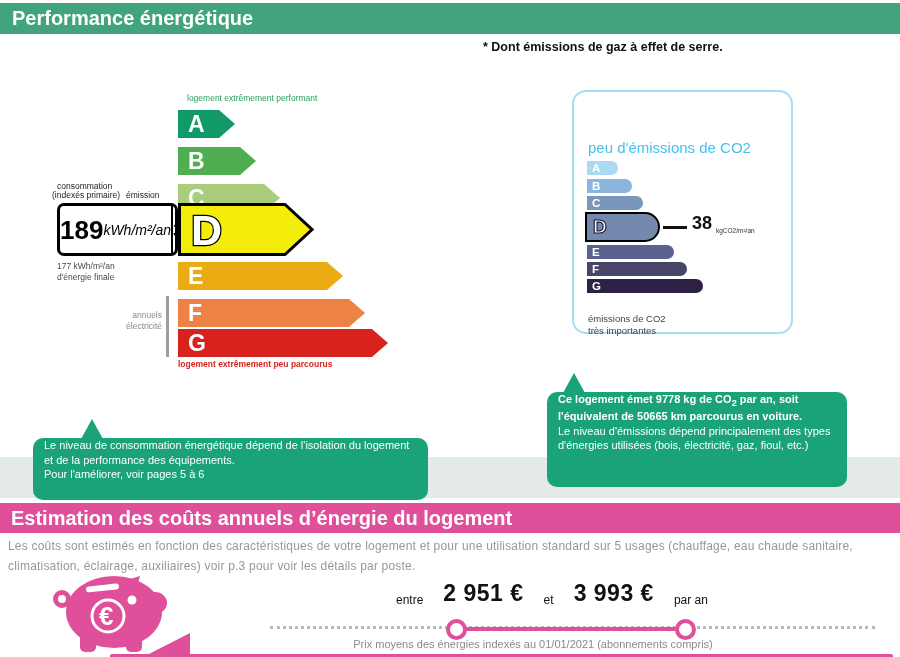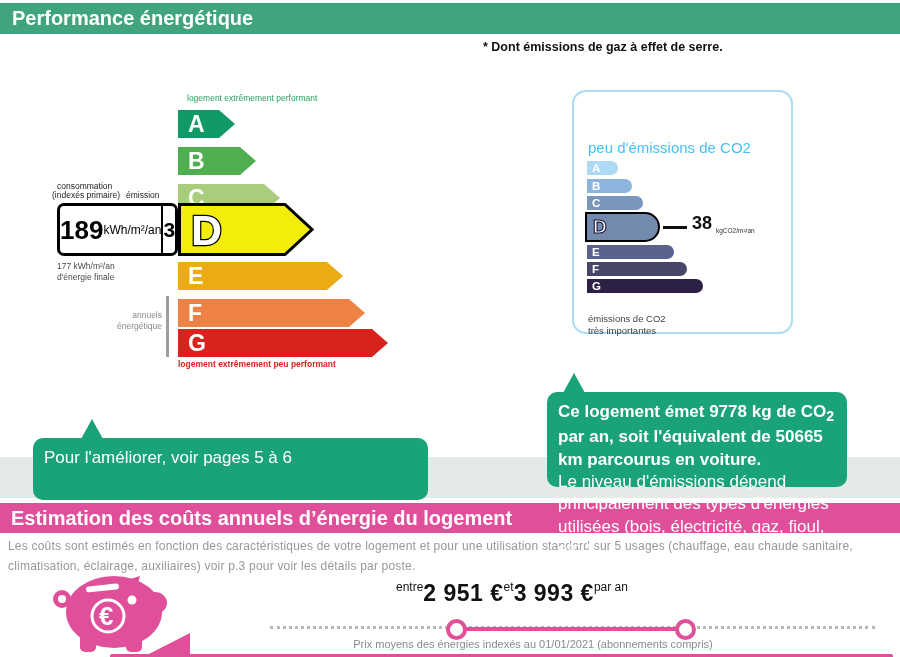--- a/index.html
+++ b/index.html
@@ -25,46 +25,46 @@
   .note177{left:57px;top:261px;font-size:8.5px;color:#4a4a4a;line-height:10.5px;}
   .passoire{left:88px;top:310px;width:74px;text-align:right;font-size:8.5px;color:#8a8a8a;line-height:11px;}
   .vline{left:166px;top:296px;width:2.5px;height:61px;background:#9aa0a0;}
 
   .vbox{left:57px;top:203px;width:121px;height:53px;background:#fff;border:3px solid #000;
         border-radius:7px;box-sizing:border-box;display:flex;}
   .vcell{flex:1;display:flex;flex-direction:row;align-items:center;justify-content:center;}
   .vcell.first{border-right:2px solid #000;}
   .vbig{font-size:26px;font-weight:bold;line-height:24px;color:#000;}
   .vbig2{font-size:21px;font-weight:bold;line-height:24px;color:#000;}
-  .vunit{font-size:12px;color:#000;margin-top:0;}
+  .vunit{font-size:14px;color:#000;margin-top:0;font-style:italic;}
 
   
   .co2box{left:572px;top:90px;width:221px;height:244px;background:#fff;border:2.5px solid #aadcf2;
           border-radius:14px;box-sizing:border-box;}
   .co2low{left:588px;top:139px;font-size:15px;color:#47c2ef;}
   .co2high{left:588px;top:313px;font-size:9.5px;color:#3f3f3f;line-height:12px;}
   .cbar{position:absolute;border-radius:0 8px 8px 0;color:#fff;font-weight:bold;font-size:11.5px;
         display:flex;align-items:center;padding-left:5px;box-sizing:border-box;}
   .cbarD{left:585px;top:212px;width:75px;height:30px;background:#7389ae;border:2.5px solid #000;
          border-radius:0 16px 16px 0;box-sizing:border-box;display:flex;align-items:center;padding-left:6px;
          color:#fff;font-weight:bold;font-size:19px;-webkit-text-stroke:1.1px #14142e;}
   .codash{left:663px;top:226px;width:24px;height:2.5px;background:#111;}
   .coval{left:692px;top:213px;font-size:18px;font-weight:bold;color:#111;}
   .counit{left:716px;top:227px;font-size:6.5px;color:#333;}
 
   
   .band{left:0;top:457px;width:900px;height:41px;background:#e4eae7;}
-  .callout{position:absolute;background:#1aa279;border-radius:10px;color:#fff;font-size:17px;
-           line-height:1.32;padding:9px 11px;box-sizing:border-box;z-index:3;}
+  .callout{position:absolute;background:#1aa279;border-radius:10px;color:#fff;font-size:11px;
+           line-height:1.32;padding:0 11px;box-sizing:border-box;z-index:3;}
   .tri{position:absolute;width:0;height:0;border-left:11px solid transparent;
        border-right:11px solid transparent;border-bottom:20px solid #1aa279;top:-19px;}
 
   
   .costdesc{left:8px;top:536px;width:878px;font-size:12px;line-height:20px;color:#979797;letter-spacing:0.2px;}
-  .pricerow{left:396px;top:580px;display:flex;align-items:flex-start;gap:0;color:#111;}
+  .pricerow{left:396px;top:580px;display:flex;align-items:flex-end;gap:20px;color:#111;}
   .psmall{font-size:12px;}
   .pbig{font-size:23px;font-weight:bold;letter-spacing:0.5px;}
   .track{left:270px;top:626px;width:605px;height:0;border-top:3px dotted #b8b8b8;}
   .pinkseg{left:456px;top:627px;width:229px;height:4px;background:#e0509a;border-radius:2px;z-index:2;}
   .handle{position:absolute;width:21px;height:21px;border:4.5px solid #e0509a;background:#fff;
           border-radius:50%;box-sizing:border-box;z-index:3;}
   .footnote{left:283px;top:638px;width:500px;text-align:center;font-size:11px;color:#8a8a8a;}
 
   .cut-tri{left:143px;top:633px;width:47px;height:24px;background:#e0509a;
            clip-path:polygon(100% 0,100% 100%,0 100%);}
@@ -123,25 +123,25 @@
   </div>
   <div class="earrow" style="left:178px;top:299px;width:187px;height:28px;background:#ee8144;">
     <span>F</span>
   </div>
   <div class="earrow" style="left:178px;top:329px;width:210px;height:28px;background:#d7221e;">
     <span>G</span>
   </div>
 
   <div class="abs passoire">
     <div>annuels</div>
-    <div>énergétique</div>
+    <div>électricité</div>
   </div>
   <div class="abs vline"></div>
 
-  <div class="abs lbl-bot">logement extrêmement peu performant</div>
+  <div class="abs lbl-bot">logement extrêmement peu parcourus</div>
 
   <div class="abs co2box"></div>
   <div class="abs co2low">peu d'émissions de CO2</div>
 
   <div class="cbar" style="left:587px;top:161px;width:31px;height:14px;background:#acd9f3;">
     <span>A</span>
   </div>
   <div class="cbar" style="left:587px;top:179px;width:45px;height:14px;background:#8bb5dc;">
     <span>B</span>
   </div>
@@ -168,20 +168,21 @@
 
   <div class="abs co2high">
     <div>émissions de CO2</div>
     <div>très importantes</div>
   </div>
 
   <div class="abs band"></div>
 
   <div class="callout" style="left:33px;top:438px;width:395px;height:62px;">
     <div class="tri" style="left:48px;"></div>
+    <span>Le niveau de consommation énergétique dépend de l'isolation du logement et de la performance des équipements.</span>
     <div>Pour l'améliorer, voir pages 5 à 6</div>
   </div>
 
   <div class="callout" style="left:547px;top:392px;width:300px;height:95px;">
     <div class="tri" style="left:16px;"></div>
     <div style="font-weight:bold;">
       <span>Ce logement émet 9778  kg de CO</span><sub>2</sub><span> par an, soit l'équivalent de 50665 km parcourus en voiture.</span>
     </div>
     <div>Le niveau d'émissions dépend principalement des types d'énergies utilisées (bois, électricité, gaz, fioul, etc.)</div>
   </div>

